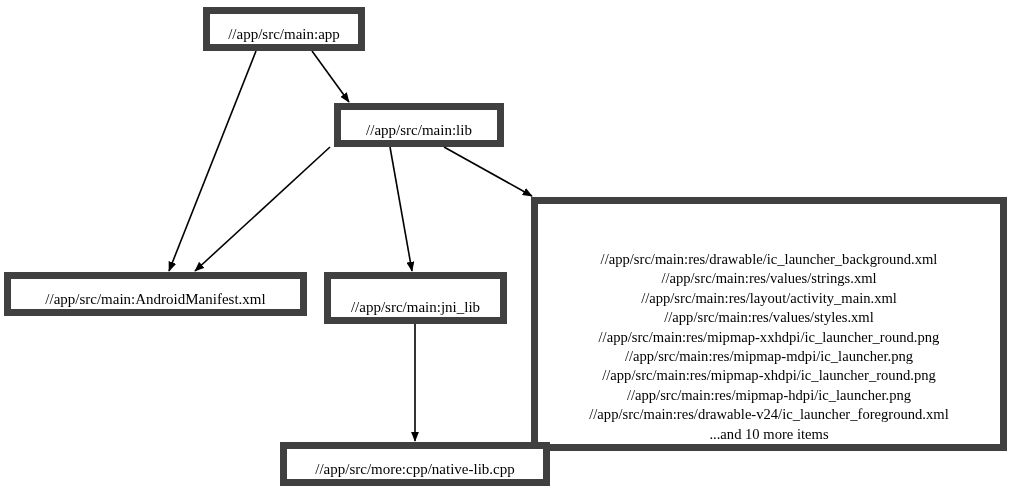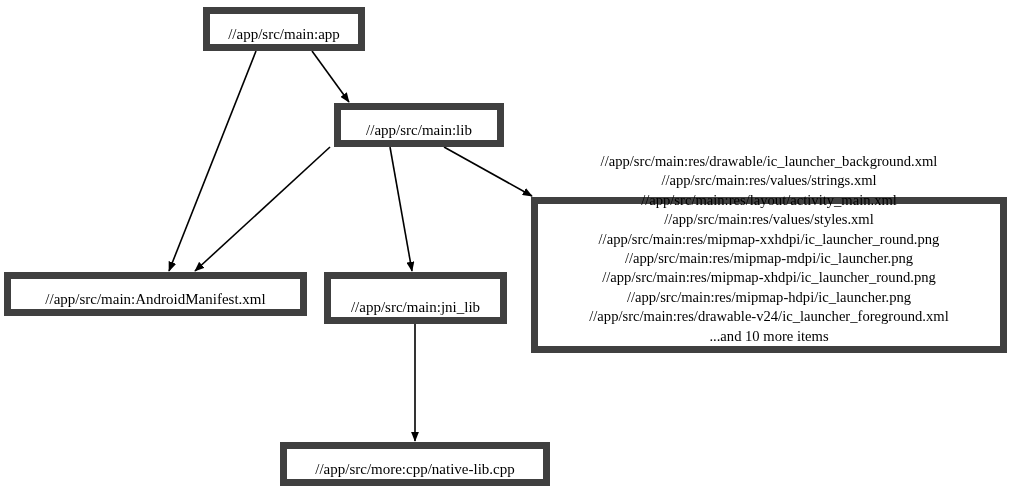--- a/index.html
+++ b/index.html
@@ -47,21 +47,21 @@
     display: block;
     width: 100%;
     text-align: center;
     white-space: pre;
   }
   
   #node-app        { left: 203px; top: 7px;   width: 162px; height: 44px; }
   #node-lib        { left: 302px; top: 103px; width: 170px; height: 44px; margin-left: 32px; }
   #node-manifest   { left: 4px;   top: 272px; width: 303px; height: 44px; }
   #node-jni        { left: 324px; top: 272px; width: 183px; height: 52px; }
-  #node-res        { left: 531px; top: 197px; width: 476px; height: 156px;
+  #node-res        { left: 531px; top: 197px; width: 476px; height: 254px;
                      font-size: 14.6px; line-height: 19.4px; }
   #node-cpp        { left: 280px; top: 442px; width: 270px; height: 44px; }
 </style>
 </head>
 <body>
 
 <div id="graph-canvas">
 
   <svg id="edge-layer" viewBox="0 0 1018 496" width="1018" height="496" xmlns="http://www.w3.org/2000/svg">
     <defs>

